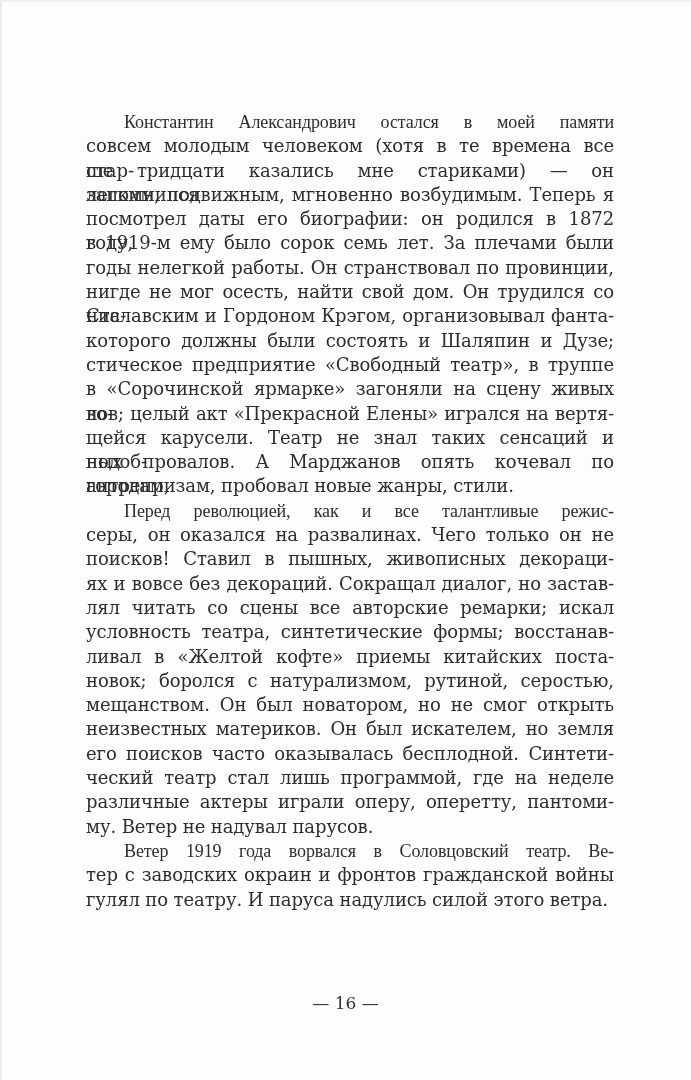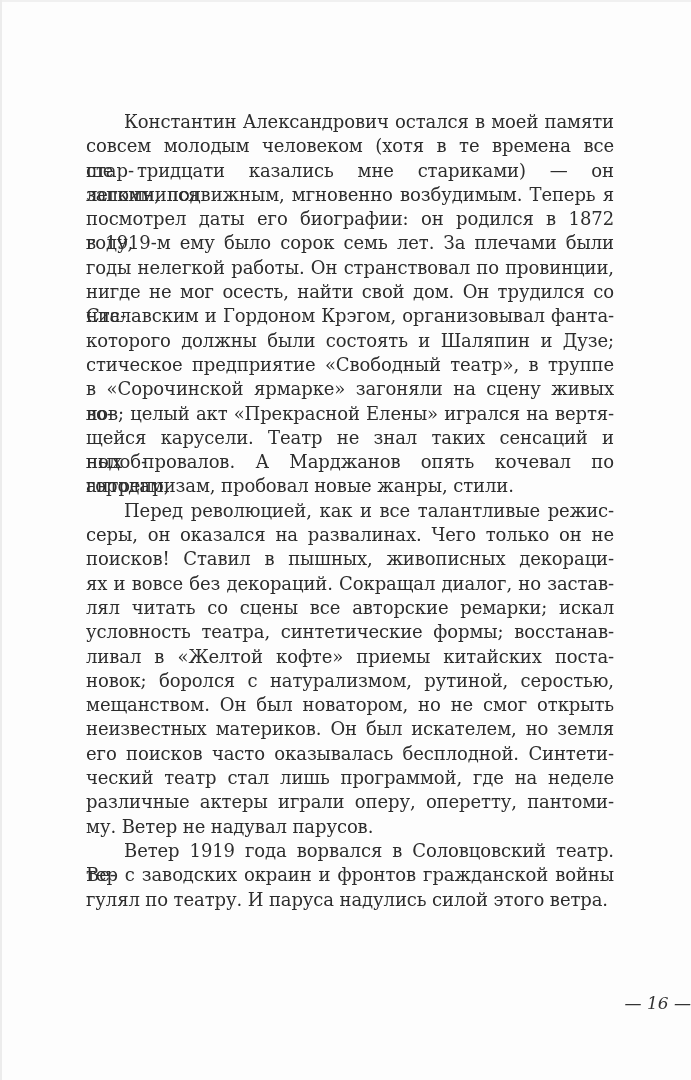--- a/index.html
+++ b/index.html
@@ -31,33 +31,33 @@
     font-size: 18px;
     line-height: 24.3px;
     height: 24.3px;
     white-space: normal;
     text-align: justify;
     text-align-last: justify;
     letter-spacing: -0.1px;
   }
   .line--first {
     text-indent: 38px;
+    font-family: Liberation Serif, serif;
   }
   .line--last {
     text-align-last: left;
   }
   .footer {
     position: absolute;
     left: 0;
     top: 993px;
     width: 100%;
-    text-align: right;
+    text-align: center;
     font-size: 17px;
     color: #333333;
-    font-style: italic;
   }
 </style>
 </head>
 <body>
 
 <div class="page">
   <div class="text-column">
 
     <div class="paragraph">
       <div class="line line--first">Константин Александрович остался в моей памяти</div>

